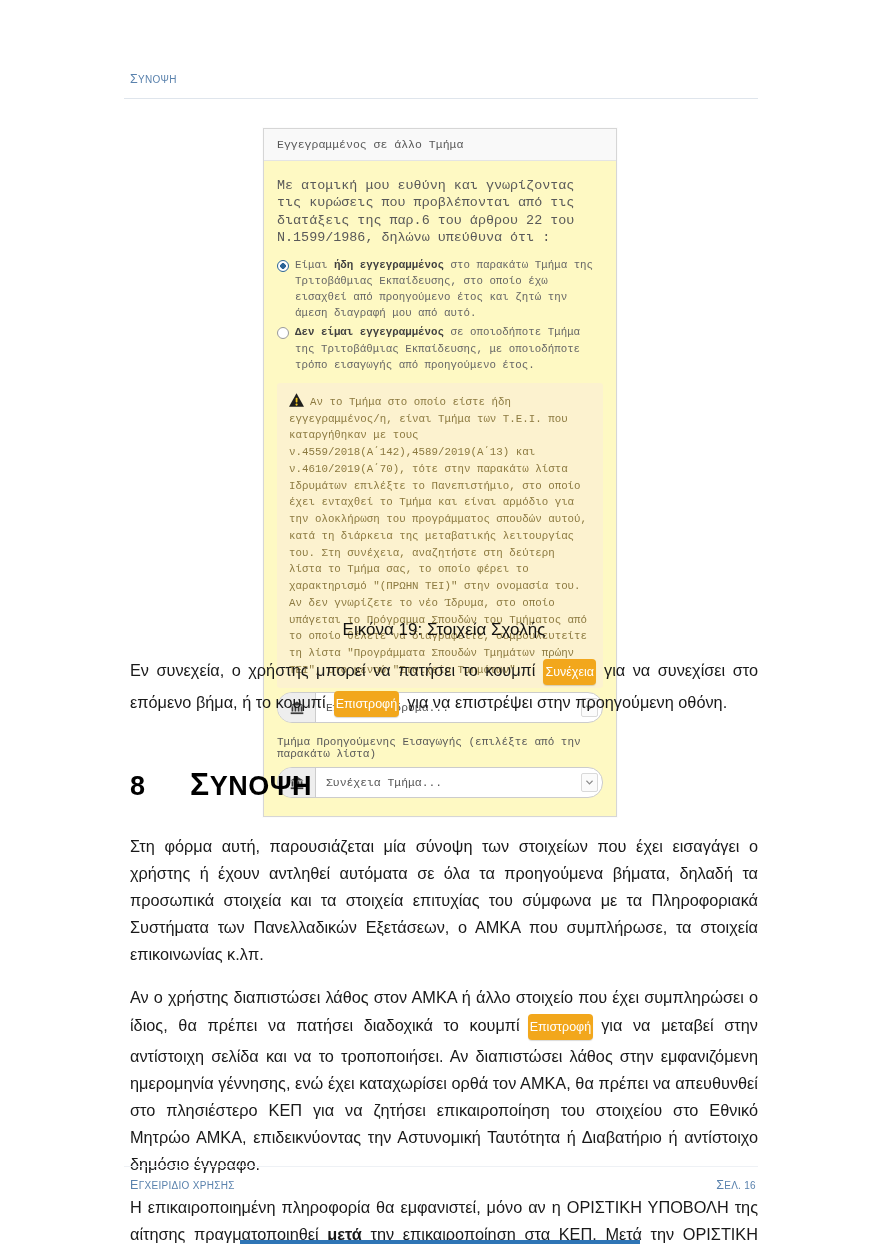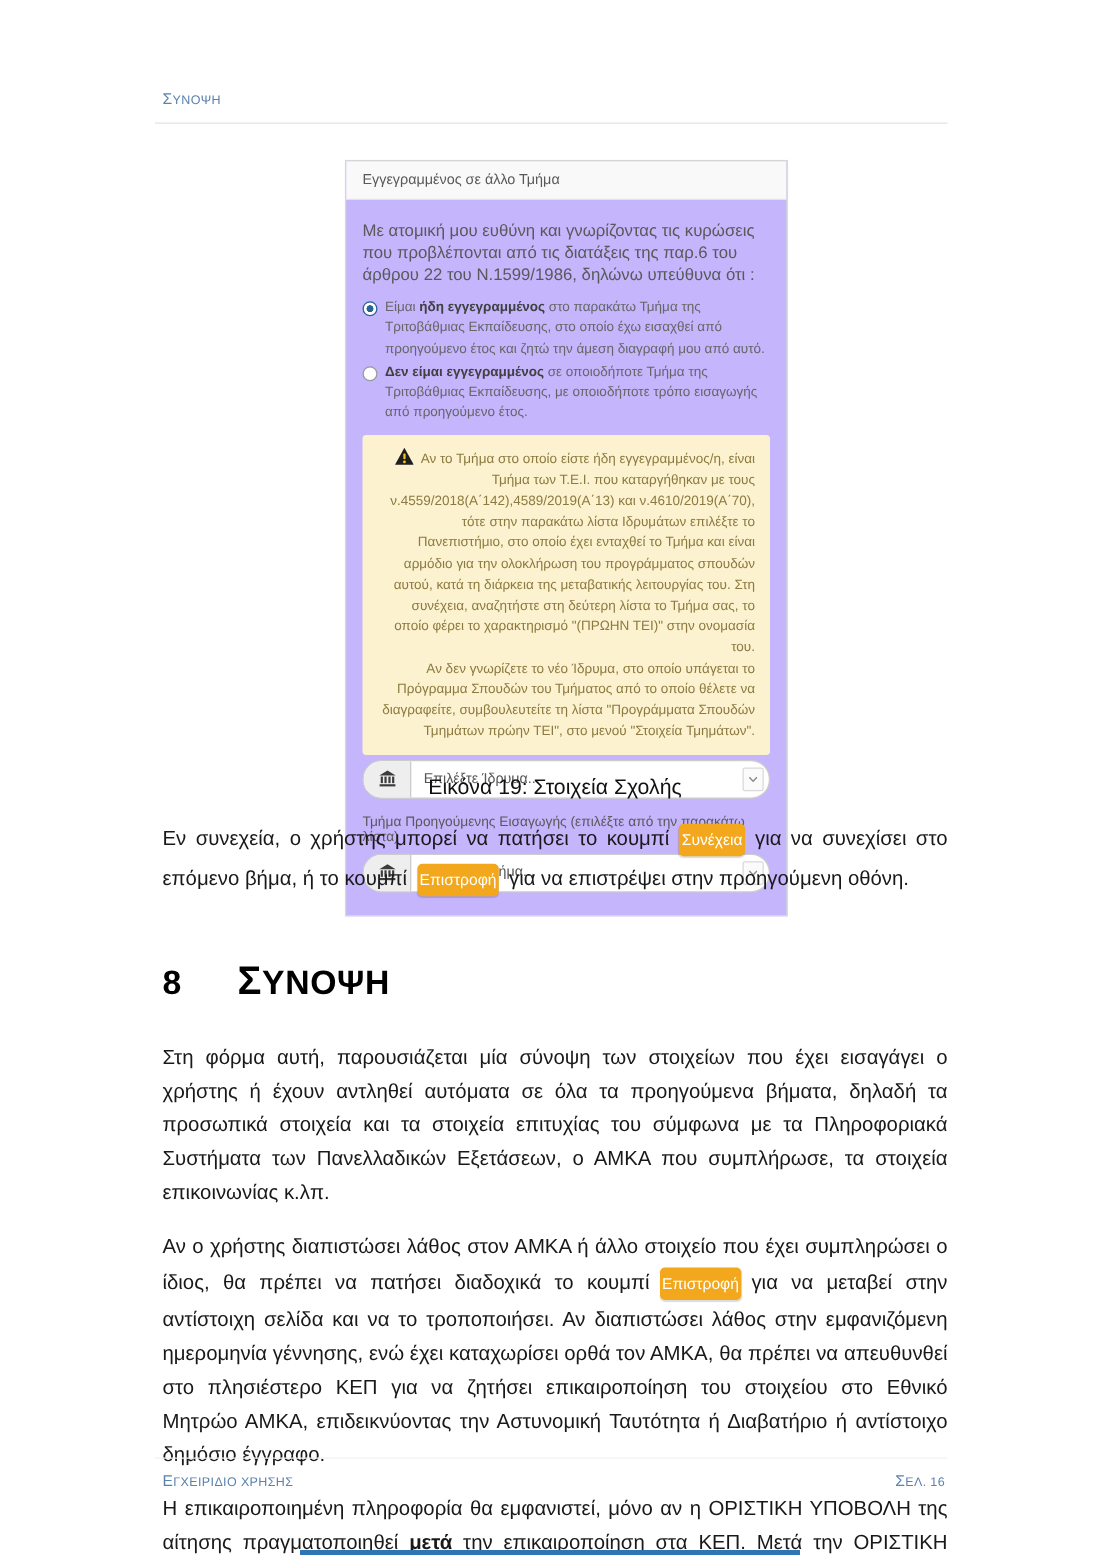--- a/index.html
+++ b/index.html
@@ -26,22 +26,22 @@
     position:absolute;left:130px;right:124px;top:1178px;
     display:flex;justify-content:space-between;
     font-size:10px;color:#5a82ad;letter-spacing:.3px;
   }
   .bottom-strip{
     position:absolute;left:240px;width:400px;bottom:0;height:4px;background:#2e75b6;
   }
 
   
   .panel{
-    position:absolute;left:276px;top:128px;width:352px;
-    background:#c4b5fd;border:1px solid #d6d6d6;box-shadow:0 0 0 1px rgba(0,0,0,0.01);
+    position:absolute;left:263px;top:128px;width:352px;
+    background:#fef9c3;border:1px solid #d6d6d6;box-shadow:0 0 0 1px rgba(0,0,0,0.01);font-family:Liberation Mono, monospace;
   }
   .panel-title{
     padding:9px 13px;font-size:11.5px;color:#595959;background:#f9f9f9;
     border-bottom:1px solid #e4e4e4;
   }
   .panel-body{padding:12px 13px 18px;}
   .panel-intro{
     font-size:13.4px;line-height:1.3;color:#595959;margin:4px 0 10px;
   }
   .option{display:flex;gap:6px;font-size:10.8px;line-height:1.5;color:#666;margin-bottom:3px;}
@@ -51,21 +51,21 @@
   }
   .radio.checked{
     border-color:#2a6496;
     background:radial-gradient(circle at 50% 50%, #2a6496 0 2.6px, #fff 3px);
   }
   .option b{color:#404040;}
   .warning{
     margin:10px 0 4px;background:#fcf2cf;border-radius:3px;
     padding:10px 12px;font-size:10.8px;line-height:1.55;color:#8c7a40;
   }
-  .warning p{margin:0;text-align:right;}
+  .warning p{margin:0;}
   .warn-icon{vertical-align:-2px;margin-right:6px;}
   .field-label{font-size:11px;color:#595959;margin:13px 0 7px;}
   .input-group{
     display:flex;align-items:stretch;height:29px;border:1px solid #ccc;border-radius:15px;
     overflow:hidden;background:#fff;
   }
   .addon{
     flex:none;width:37px;background:#eeeeee;border-right:1px solid #ccc;
     display:flex;align-items:center;justify-content:center;
   }

